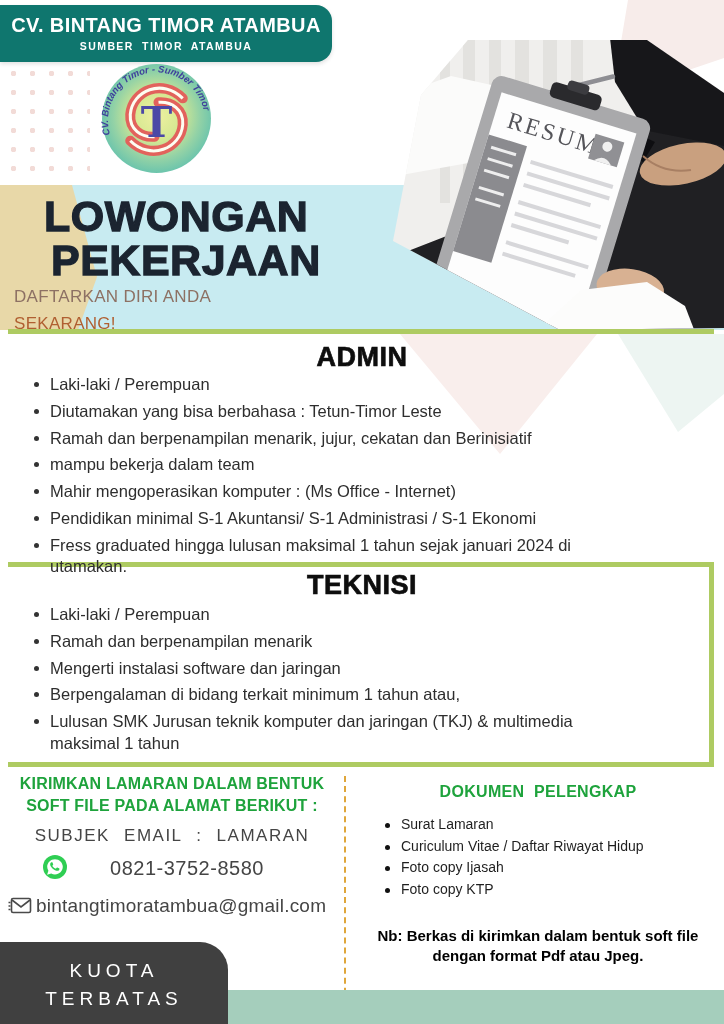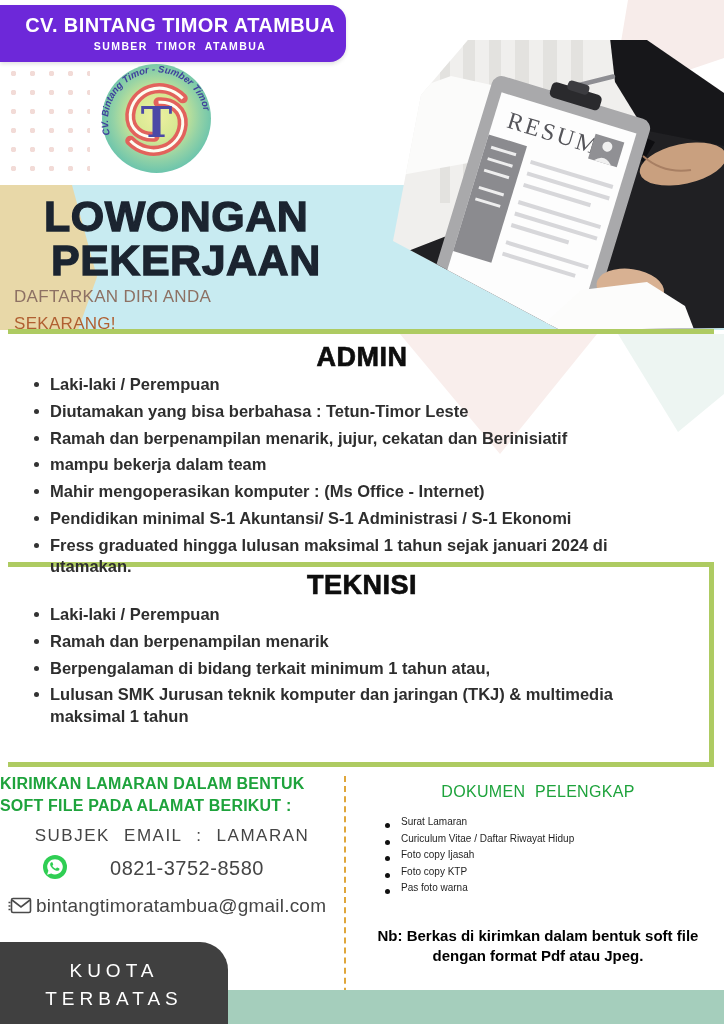--- a/index.html
+++ b/index.html
@@ -11,22 +11,22 @@
         background-image:radial-gradient(circle,#f2dbd7 2.6px,transparent 3px);
         background-size:19px 19px;}
   .pink-corner{position:absolute;left:592px;top:0;width:132px;height:96px;background:#f7ecea;
         clip-path:polygon(36px 0,132px 0,132px 58px,20px 96px);}
   .pink-tip{position:absolute;left:400px;top:334px;width:197px;height:120px;background:#f9eeec;
         clip-path:polygon(0 0,197px 0,100px 120px);}
   .teal-shape{position:absolute;left:618px;top:334px;width:106px;height:98px;background:#edf5f2;
         clip-path:polygon(0 0,106px 0,106px 60px,60px 98px);}
 
   
-  .header{position:absolute;left:0;top:5px;width:332px;height:57px;background:#6d28d9;
-        border-radius:0 16px 16px 0;box-shadow:0 2px 4px rgba(0,0,0,.12);color:#fff;text-align:center;padding-left:14px;}
+  .header{position:absolute;left:0;top:5px;width:332px;height:57px;background:#0f766e;
+        border-radius:0 16px 16px 0;box-shadow:0 2px 4px rgba(0,0,0,.12);color:#fff;text-align:center;}
   .header .company{font-size:20px;font-weight:700;letter-spacing:.4px;margin-top:9px;}
   .header .tagline{font-size:10.5px;font-weight:700;letter-spacing:1.4px;margin-top:3px;word-spacing:4px;}
 
   .logo{position:absolute;left:100px;top:62px;width:113px;height:113px;}
 
   
   .blue-panel{position:absolute;left:0;top:185px;width:724px;height:145px;background:#c8ebf1;}
   .tan-shape{position:absolute;left:0;top:185px;width:100px;height:145px;background:#e8d8a8;
         clip-path:polygon(0 0,72px 0,97px 92px,78px 145px,0 145px);}
   .hero-title{position:absolute;left:44px;top:194px;font-size:43px;font-weight:700;color:#1b2430;
@@ -37,42 +37,42 @@
   .cta .c2{color:#b05f31;}
 
   .photo{position:absolute;left:385px;top:38px;width:339px;height:294px;}
 
   .hline{position:absolute;height:5px;background:#aecb62;}
   .vline{position:absolute;width:5px;background:#aecb62;}
 
   
   .section-title{position:absolute;left:0;width:724px;text-align:center;font-size:27px;font-weight:700;
         color:#0e0e0e;-webkit-text-stroke:.7px #0e0e0e;letter-spacing:.5px;}
-  ul.req{position:absolute;left:30px;width:612px;margin:0;padding:0;list-style:none;font-weight:bold;}
+  ul.req{position:absolute;left:30px;width:612px;margin:0;padding:0;list-style:none;}
   ul.req li{position:relative;padding-left:20px;margin-bottom:5px;font-size:16.5px;color:#2e2e2e;line-height:1.32;}
   ul.req li::before{content:"";position:absolute;left:4px;top:8px;width:5px;height:5px;border-radius:50%;background:#333;}
 
   
-  .contact-heading{position:absolute;left:0;top:773px;width:344px;color:#1ea33c;
+  .contact-heading{position:absolute;left:0;top:773px;width:344px;text-align:center;color:#1ea33c;
         font-size:16px;font-weight:700;line-height:22px;letter-spacing:.2px;}
   .subject{position:absolute;left:0;top:826px;width:344px;text-align:center;color:#454545;
         font-size:17px;letter-spacing:1.5px;word-spacing:8px;}
   .wa-icon{position:absolute;left:42px;top:854px;width:26px;height:26px;}
   .wa-number{position:absolute;left:30px;top:857px;width:314px;text-align:center;color:#454545;
         font-size:20px;letter-spacing:.5px;}
   .mail-icon{position:absolute;left:8px;top:896px;width:24px;height:19px;}
   .mail-text{position:absolute;left:36px;top:895px;color:#454545;font-size:19px;letter-spacing:.2px;}
 
   .col-divider{position:absolute;left:344px;top:776px;height:238px;border-left:2.5px dashed #dfa63b;}
 
   
   .docs-heading{position:absolute;left:352px;top:783px;width:372px;text-align:center;color:#1ea33c;
-        font-size:16px;font-weight:400;letter-spacing:.3px;word-spacing:5px;}
+        font-size:16px;font-weight:700;letter-spacing:.3px;word-spacing:5px;}
   ul.docs{position:absolute;left:383px;top:816px;width:330px;margin:0;padding:0;list-style:none;}
-  ul.docs li{position:relative;padding-left:18px;margin-bottom:4px;font-size:10px;color:#1f1f1f;line-height:1.25;}
+  ul.docs li{position:relative;padding-left:18px;margin-bottom:4px;font-size:14px;color:#1f1f1f;line-height:1.25;}
   ul.docs li::before{content:"";position:absolute;left:2px;top:7px;width:5px;height:5px;border-radius:50%;background:#111;}
   .note{position:absolute;left:352px;top:926px;width:372px;text-align:center;font-size:15px;font-weight:700;
         color:#000;line-height:1.35;}
 
   
   .strip{position:absolute;left:0;top:990px;width:724px;height:34px;background:#a5cebc;}
   .quota{position:absolute;left:0;top:942px;width:228px;height:82px;background:#404040;border-radius:0 28px 0 0;
         color:#fff;text-align:center;font-size:19px;letter-spacing:5px;line-height:1.45;padding-top:15px;box-sizing:border-box;}
 </style>
 </head>
@@ -203,20 +203,21 @@
     <li>mampu bekerja dalam team</li>
     <li>Mahir mengoperasikan komputer :  (Ms Office - Internet)</li>
     <li>Pendidikan minimal S-1 Akuntansi/ S-1 Administrasi / S-1 Ekonomi</li>
     <li>Fress graduated  hingga lulusan maksimal 1 tahun sejak januari  2024 di utamakan.</li>
   </ul>
 
   <div class="section-title" style="top:570px;">TEKNISI</div>
   <ul class="req" style="top:604px;">
     <li>Laki-laki / Perempuan</li>
     <li>Ramah dan berpenampilan menarik</li>
+    <li>Mengerti instalasi software dan jaringan</li>
     <li>Berpengalaman di bidang terkait minimum 1 tahun atau,</li>
     <li>Lulusan SMK Jurusan  teknik komputer  dan jaringan (TKJ) &amp; multimedia maksimal 1 tahun</li>
   </ul>
 
   <div class="contact-heading">
     <div>KIRIMKAN LAMARAN DALAM BENTUK</div>
     <div>SOFT FILE PADA ALAMAT BERIKUT :</div>
   </div>
   <div class="subject">SUBJEK EMAIL : LAMARAN</div>
 
@@ -234,21 +235,20 @@
   <div class="mail-text">bintangtimoratambua@gmail.com</div>
 
   <div class="col-divider"></div>
 
   <div class="docs-heading">DOKUMEN PELENGKAP</div>
   <ul class="docs">
     <li>Surat Lamaran</li>
     <li>Curiculum Vitae / Daftar Riwayat Hidup</li>
     <li>Foto copy Ijasah</li>
     <li>Foto copy KTP</li>
-    <li>Pas foto warna</li>
   </ul>
   <div class="note">
     <div>Nb: Berkas di kirimkan dalam bentuk soft file</div>
     <div>dengan format Pdf atau Jpeg.</div>
   </div>
 
   <div class="strip"></div>
   <div class="quota">
     <div>KUOTA</div>
     <div>TERBATAS</div>

